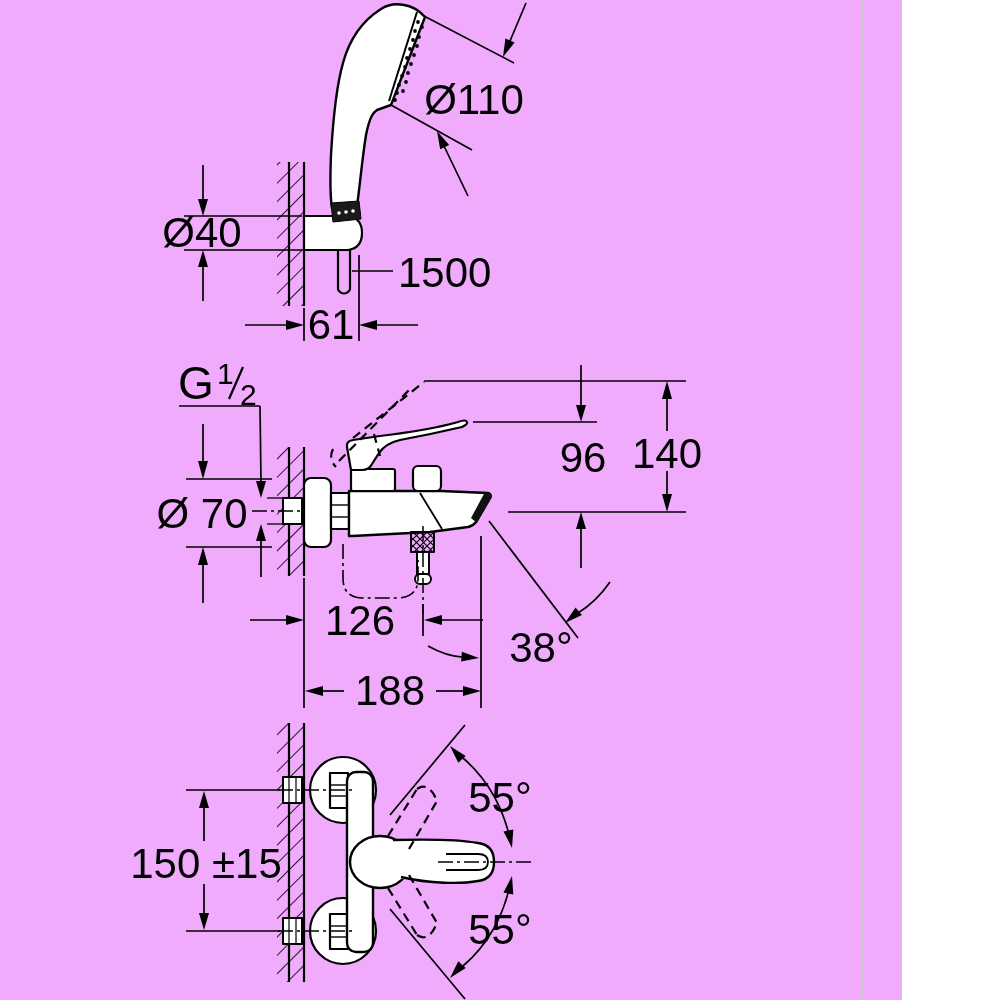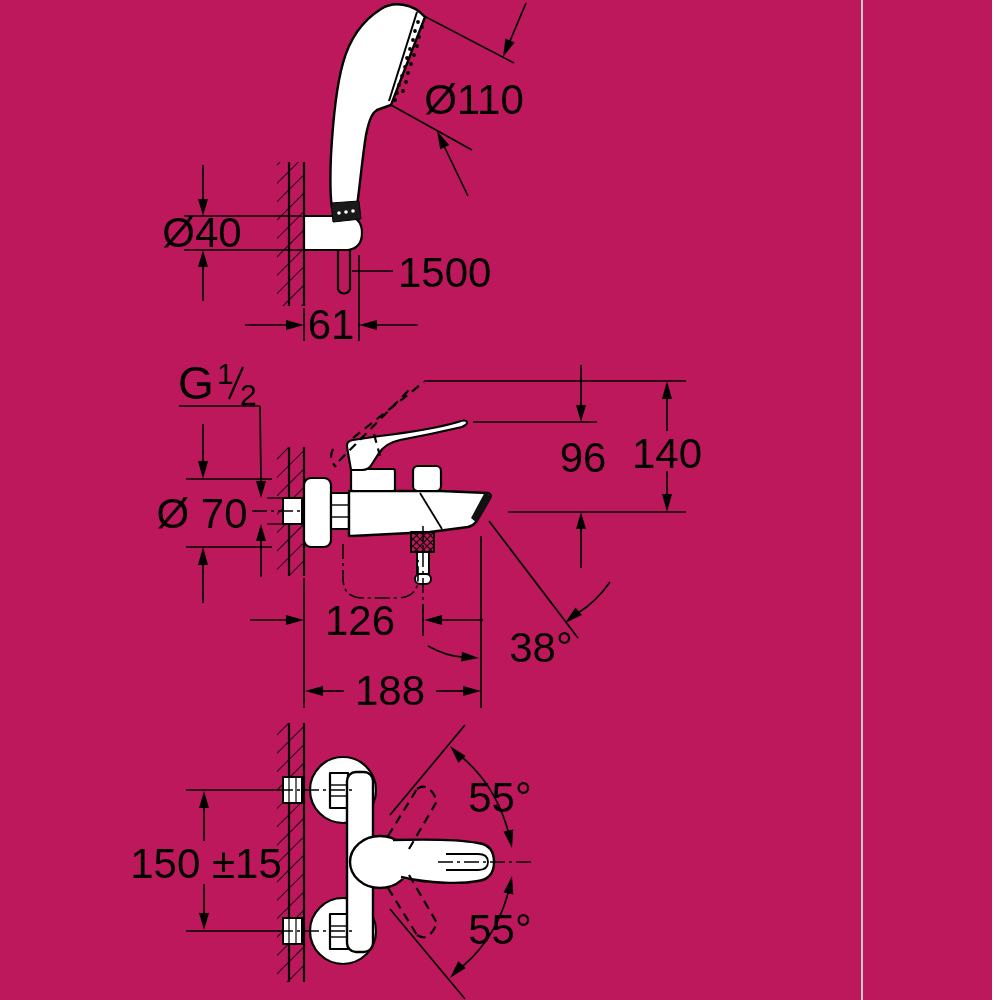--- a/index.html
+++ b/index.html
@@ -1,16 +1,16 @@
 <!DOCTYPE html>
 <html><head>
 <meta charset="utf-8">
 <style>
   html,body{margin:0;padding:0;background:#ffffff;}
-  .canvas{position:relative;width:992px;height:1000px;background:#be185d;overflow:hidden;
+  .canvas{position:relative;width:902px;height:1000px;background:#f0abfc;overflow:hidden;
           font-family:"Liberation Sans", sans-serif;}
   svg{position:absolute;left:0;top:0;}
   text{fill:#000;font-family:"Liberation Sans", sans-serif;}
   .dim{font-size:42px;}
   .dim-small{font-size:30px;}
   .dim-big{font-size:46px;}
 </style>
 </head>
 <body>
 

